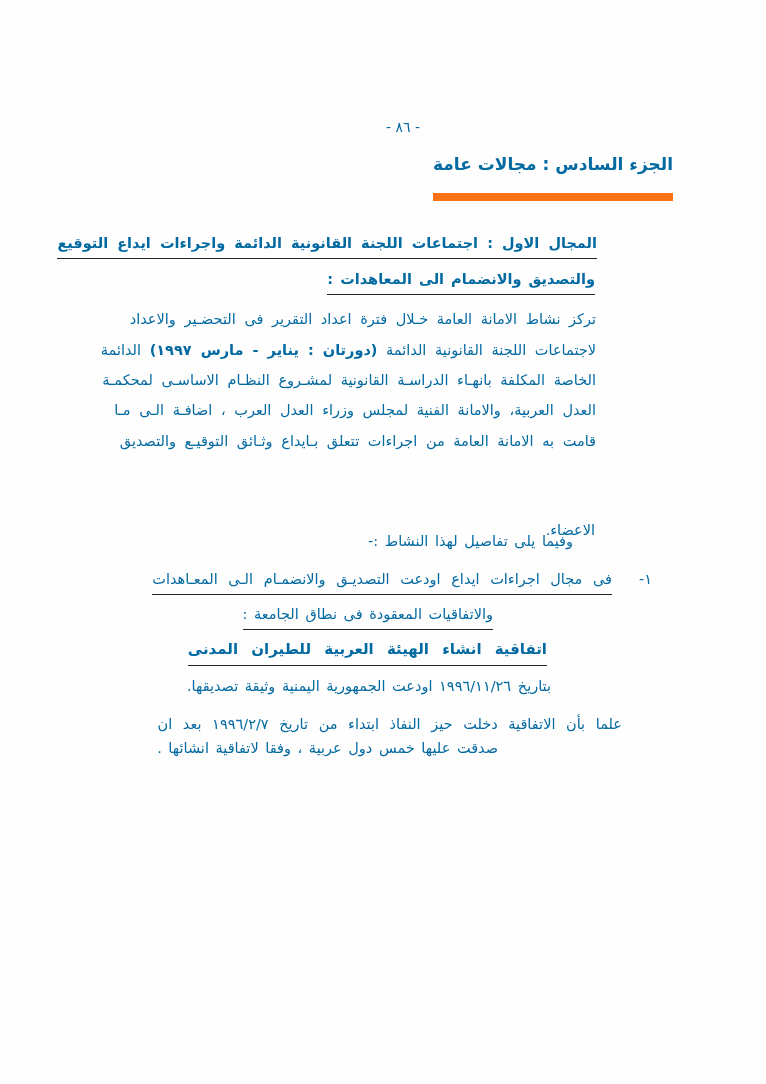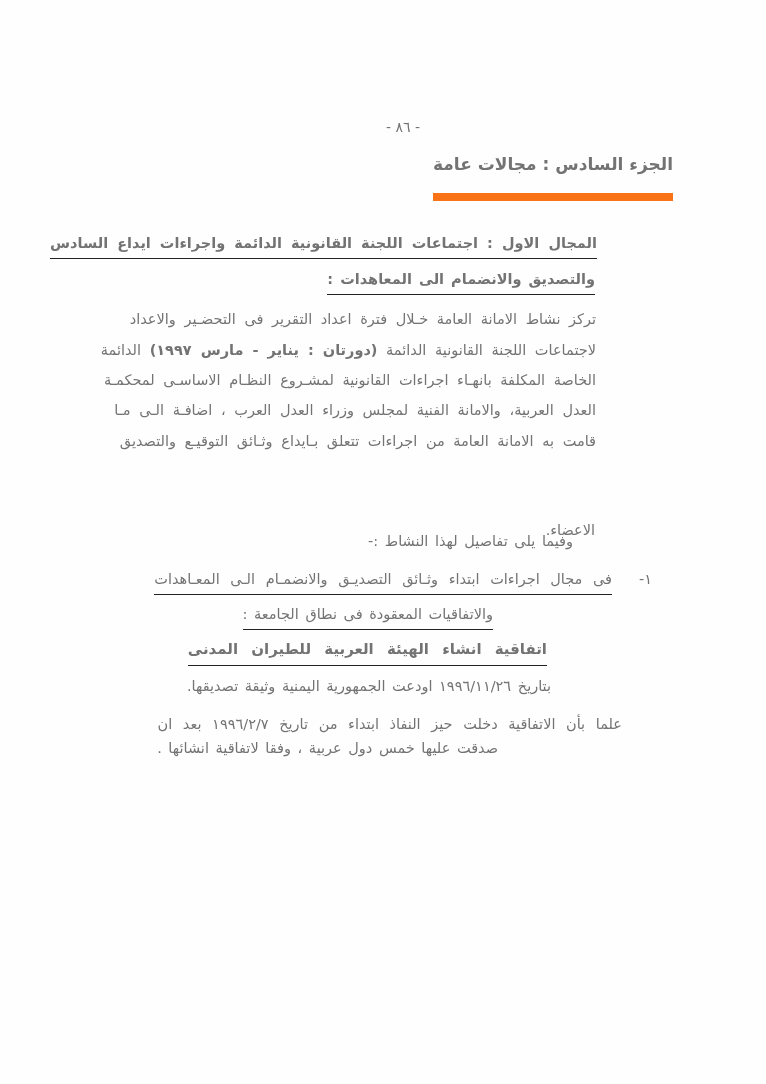--- a/index.html
+++ b/index.html
@@ -17,21 +17,21 @@
     color: #1a1a1a;
     direction: rtl;
   }
   .ln {
     position: absolute;
     white-space: nowrap;
     direction: rtl;
     unicode-bidi: embed;
     font-size: 14.5px;
     line-height: 1.45;
-    color: #737373;
+    color: #0369a1;
     text-rendering: optimizeLegibility;
   }
   .b { font-weight: bold; }
   .u { border-bottom: 1.6px solid #222; padding-bottom: 4px; }
   .u2 { border-bottom: 8px solid #f97316; padding-bottom: 16px; }
   .ws2 { word-spacing: 2px; }
   .ws4 { word-spacing: 4px; }
   .ws6 { word-spacing: 6px; }
   .ws8 { word-spacing: 8px; }
   .pagenum { font-size: 14px; letter-spacing: 2px; }
@@ -41,36 +41,36 @@
 </style>
 </head>
 <body>
 
 <div class="page">
 
   <div class="ln pagenum" style="top:117px; right:346px;">- ٨٦ -</div>
 
   <div class="ln hdr u2" style="top:152px; right:93px;">الجزء السادس : مجالات عامة</div>
 
-  <div class="ln ttl u ws4" style="top:233px; right:169px;">المجال الاول : اجتماعات اللجنة القانونية الدائمة واجراءات ايداع السادس</div>
+  <div class="ln ttl u ws4" style="top:233px; right:169px;">المجال الاول : اجتماعات اللجنة القانونية الدائمة واجراءات ايداع التوقيع</div>
   <div class="ln ttl u ws2" style="top:269px; right:171px;">والتصديق والانضمام الى المعاهدات :</div>
 
   <div class="ln ws4" style="top:309px; right:170px;">تركز نشاط الامانة العامة  خـلال فترة اعداد التقرير فى التحضـير والاعداد</div>
 
   <div class="ln ws4" style="top:340px; right:170px;"><span>لاجتماعات اللجنة القانونية الدائمة </span><span class="b">(دورتان : يناير - مارس ١٩٩٧)</span><span> الدائمة</span></div>
 
-  <div class="ln ws4" style="top:370px; right:170px;">الخاصة المكلفة بانهـاء اجراءات القانونية لمشـروع النظـام الاساسـى لمحكمـة</div>
+  <div class="ln ws4" style="top:370px; right:170px;">الخاصة المكلفة بانهـاء الدراسـة القانونية لمشـروع النظـام الاساسـى لمحكمـة</div>
   <div class="ln ws4" style="top:400px; right:170px;">العدل العربية، والامانة الفنية لمجلس وزراء العدل العرب ، اضافـة الـى مـا</div>
   <div class="ln ws4" style="top:431px; right:170px;">قامت به الامانة العامة من  اجراءات تتعلق بـايداع وثـائق التوقيـع والتصديق</div>
   <div class="ln" style="top:520px; right:171px;">الاعضاء.</div>
 
   <div class="ln ws2" style="top:531px; right:193px;">وفيما يلى تفاصيل لهذا النشاط :-</div>
 
   <div class="ln" style="top:569px; right:114px;">١-</div>
-  <div class="ln u ws6" style="top:569px; right:154px;">فى مجال اجراءات  ابتداء وثـائق التصديـق والانضمـام الـى المعـاهدات</div>
+  <div class="ln u ws6" style="top:569px; right:154px;">فى مجال اجراءات  ايداع اودعت التصديـق والانضمـام الـى المعـاهدات</div>
   <div class="ln u ws2" style="top:604px; right:273px;">والاتفاقيات المعقودة فى نطاق الجامعة :</div>
 
   <div class="ln subhdr u ws8" style="top:639px; right:219px;">اتفاقية انشاء الهيئة العربية للطيران المدنى</div>
 
   <div class="ln ws2" style="top:676px; right:215px;">بتاريخ ١٩٩٦/١١/٢٦ اودعت الجمهورية اليمنية وثيقة تصديقها.</div>
   <div class="ln ws6" style="top:714px; right:144px;">علما بأن الاتفاقية دخلت حيز النفاذ ابتداء من تاريخ ١٩٩٦/٢/٧ بعد ان</div>
   <div class="ln ws2" style="top:738px; right:268px;">صدقت عليها خمس دول عربية ، وفقا لاتفاقية انشائها .</div>
 
 </div>
 

